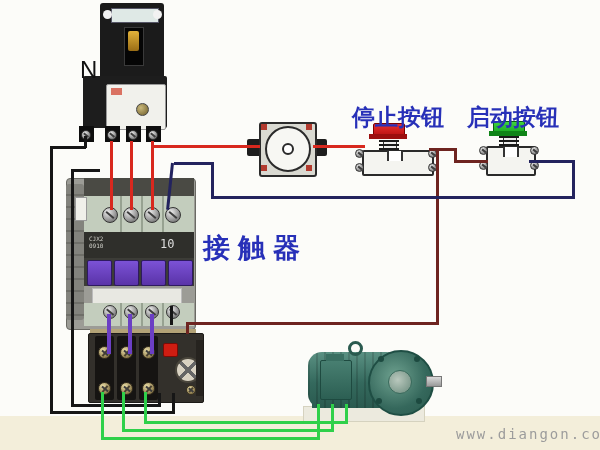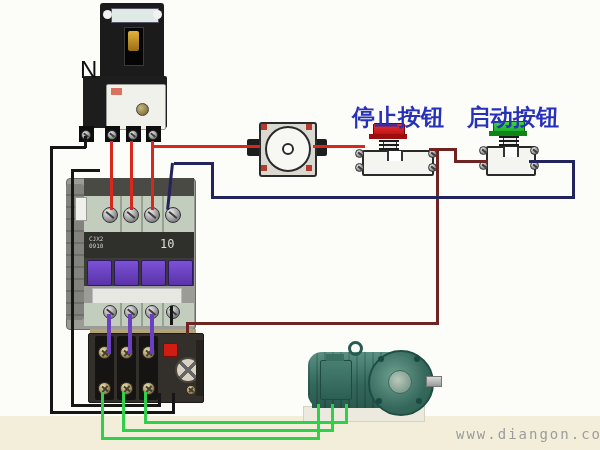--- a/index.html
+++ b/index.html
@@ -231,15 +231,16 @@
   <div class="w grn v3" style="left:122px;top:392px;height:40px;"></div>
   <div class="w grn h3" style="left:122px;top:429px;width:212px;"></div>
   <div class="w grn v3" style="left:331px;top:404px;height:28px;"></div>
   <div class="w grn v3" style="left:144px;top:392px;height:32px;"></div>
   <div class="w grn h3" style="left:144px;top:421px;width:204px;"></div>
   <div class="w grn v3" style="left:345px;top:404px;height:20px;"></div>
 
   <div id="lbl-n">N</div>
   <div id="lbl-start" class="cnlabel">启动按钮</div>
   <div id="lbl-stop" class="cnlabel">停止按钮</div>
+  <div id="lbl-contactor" class="cnlabel">接触器</div>
   <div id="watermark">www.diangon.com</div>
 
 </div>
 
 </body></html>

